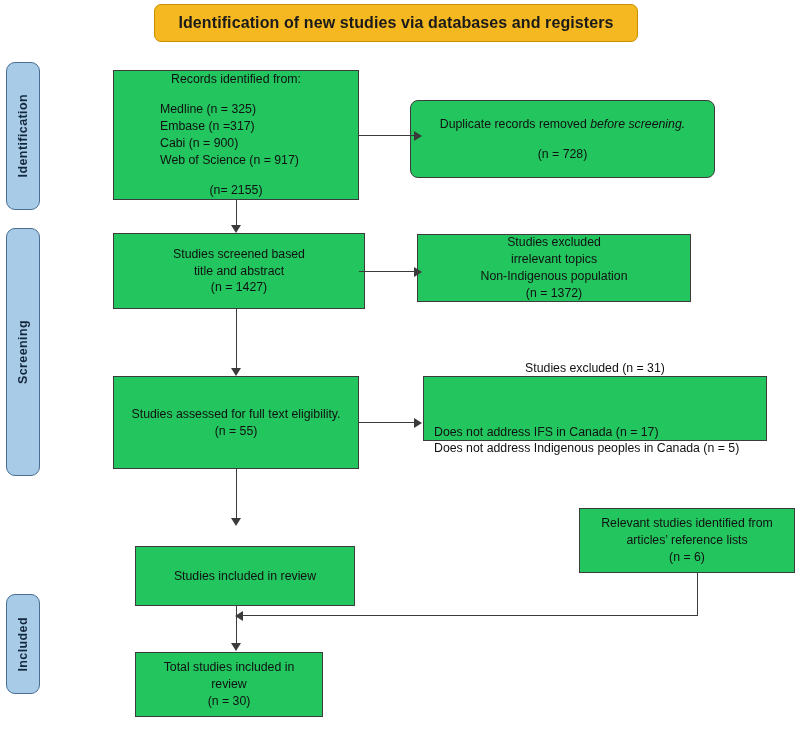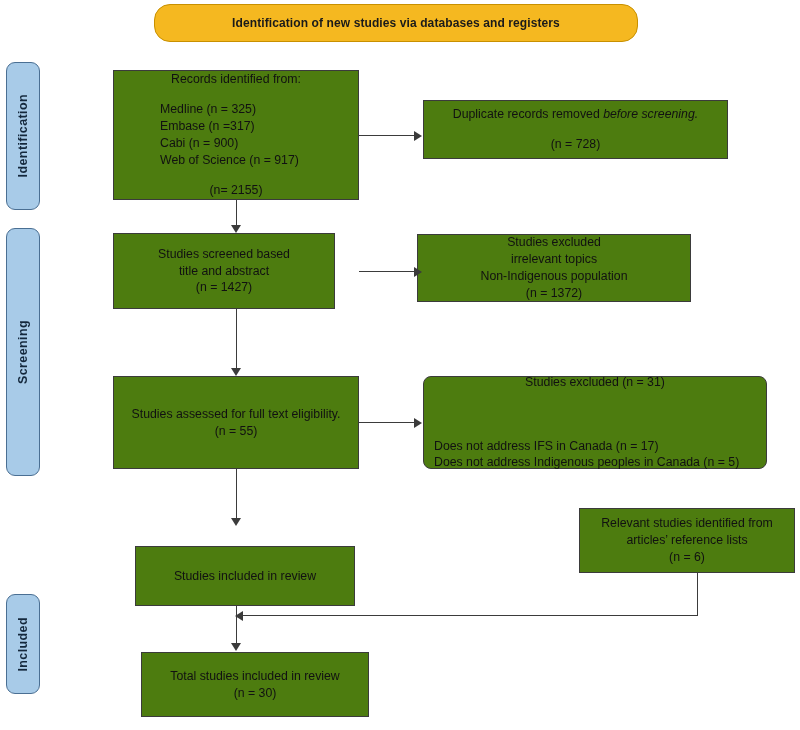--- a/index.html
+++ b/index.html
@@ -18,26 +18,26 @@
     overflow: hidden;
     background: #ffffff;
   }
 
   
   .banner {
     position: absolute;
     box-sizing: border-box;
     background: #f5b820;
     border: 1px solid #c89000;
-    border-radius: 16px;
+    border-radius: 7px;
     display: flex;
     align-items: center;
     justify-content: center;
     font-weight: bold;
-    font-size: 12px;
+    font-size: 16px;
     color: #1a1a1a;
     letter-spacing: .1px;
   }
 
   
   .stage {
     position: absolute;
     box-sizing: border-box;
     background: #a8cbe8;
     border: 1px solid #4a6f93;
@@ -53,21 +53,21 @@
     font-size: 12.5px;
     color: #14283c;
     letter-spacing: .4px;
     white-space: nowrap;
   }
 
   
   .box {
     position: absolute;
     box-sizing: border-box;
-    background: #4d7c0f;
+    background: #22c55e;
     border: 1.6px solid #3b3b3b;
     display: flex;
     flex-direction: column;
     justify-content: center;
     font-size: 12.3px;
     line-height: 1.38;
     color: #111111;
   }
   .box .ctr { text-align: center; }
   .box .lft { text-align: left; }
@@ -128,33 +128,33 @@
     <div class="lft" style="padding-left:46px;">
       <div>Medline (n = 325)</div>
       <div>Embase (n =317)</div>
       <div>Cabi (n = 900)</div>
       <div>Web of Science (n = 917)</div>
     </div>
     <div class="gap-md"></div>
     <div class="ctr pad">(n= 2155)</div>
   </div>
 
-  <div class="box" style="left:423px; top:100px; width:305px; height:59px;">
+  <div class="box" style="left:410px; top:100px; width:305px; height:78px;border-radius:8px;">
     <div class="ctr pad"><span>Duplicate records removed </span><span class="ital">before screening.</span></div>
     <div class="gap-md"></div>
     <div class="ctr pad">(n = 728)</div>
   </div>
 
   <div class="ln h" style="left:359px; top:135px; width:56px;"></div>
   <div class="arrow-r" style="left:414px; top:130.5px;"></div>
 
   <div class="ln v" style="left:236px; top:200px; height:27px;"></div>
   <div class="arrow-d" style="left:231px; top:225px;"></div>
 
-  <div class="box" style="left:113px; top:233px; width:222px; height:76px;">
+  <div class="box" style="left:113px; top:233px; width:252px; height:76px;">
     <div class="ctr pad">Studies screened based</div>
     <div class="ctr pad">title and abstract</div>
     <div class="ctr pad">(n = 1427)</div>
   </div>
 
   <div class="box" style="left:417px; top:234px; width:274px; height:68px;">
     <div class="ctr pad">Studies excluded</div>
     <div class="ctr pad">irrelevant topics</div>
     <div class="ctr pad">Non-Indigenous population</div>
     <div class="ctr pad">(n = 1372)</div>
@@ -164,21 +164,21 @@
   <div class="arrow-r" style="left:414px; top:266.5px;"></div>
 
   <div class="ln v" style="left:236px; top:309px; height:61px;"></div>
   <div class="arrow-d" style="left:231px; top:368px;"></div>
 
   <div class="box" style="left:113px; top:376px; width:246px; height:93px;">
     <div class="ctr pad">Studies assessed for full text eligibility.</div>
     <div class="ctr pad">(n = 55)</div>
   </div>
 
-  <div class="box" style="left:423px; top:376px; width:344px; height:93px;border-radius:8px;">
+  <div class="box" style="left:423px; top:376px; width:344px; height:65px;">
     <div class="ctr pad">Studies excluded (n = 31)</div>
     <div class="gap-sm"></div>
     <div class="lft" style="padding-left:10px;margin-top:47px;">
       <div>Does not address IFS in Canada (n = 17)</div>
       <div>Does not address Indigenous peoples in Canada (n = 5)</div>
     </div>
   </div>
 
   <div class="ln h" style="left:359px; top:422px; width:56px;"></div>
   <div class="arrow-r" style="left:414px; top:417.5px;"></div>
@@ -196,18 +196,18 @@
     <div class="ctr pad">(n = 6)</div>
   </div>
 
   <div class="ln v" style="left:697px; top:573px; height:43px;"></div>
   <div class="ln h" style="left:243px; top:615px; width:455px;"></div>
   <div class="arrow-l" style="left:235px; top:610.5px;"></div>
 
   <div class="ln v" style="left:236px; top:606px; height:39px;"></div>
   <div class="arrow-d" style="left:231px; top:643px;"></div>
 
-  <div class="box" style="left:141px; top:652px; width:228px; height:65px;">
+  <div class="box" style="left:135px; top:652px; width:188px; height:65px;">
     <div class="ctr pad">Total studies included in review</div>
     <div class="ctr pad">(n = 30)</div>
   </div>
 
 </div>
 
 </body></html>

